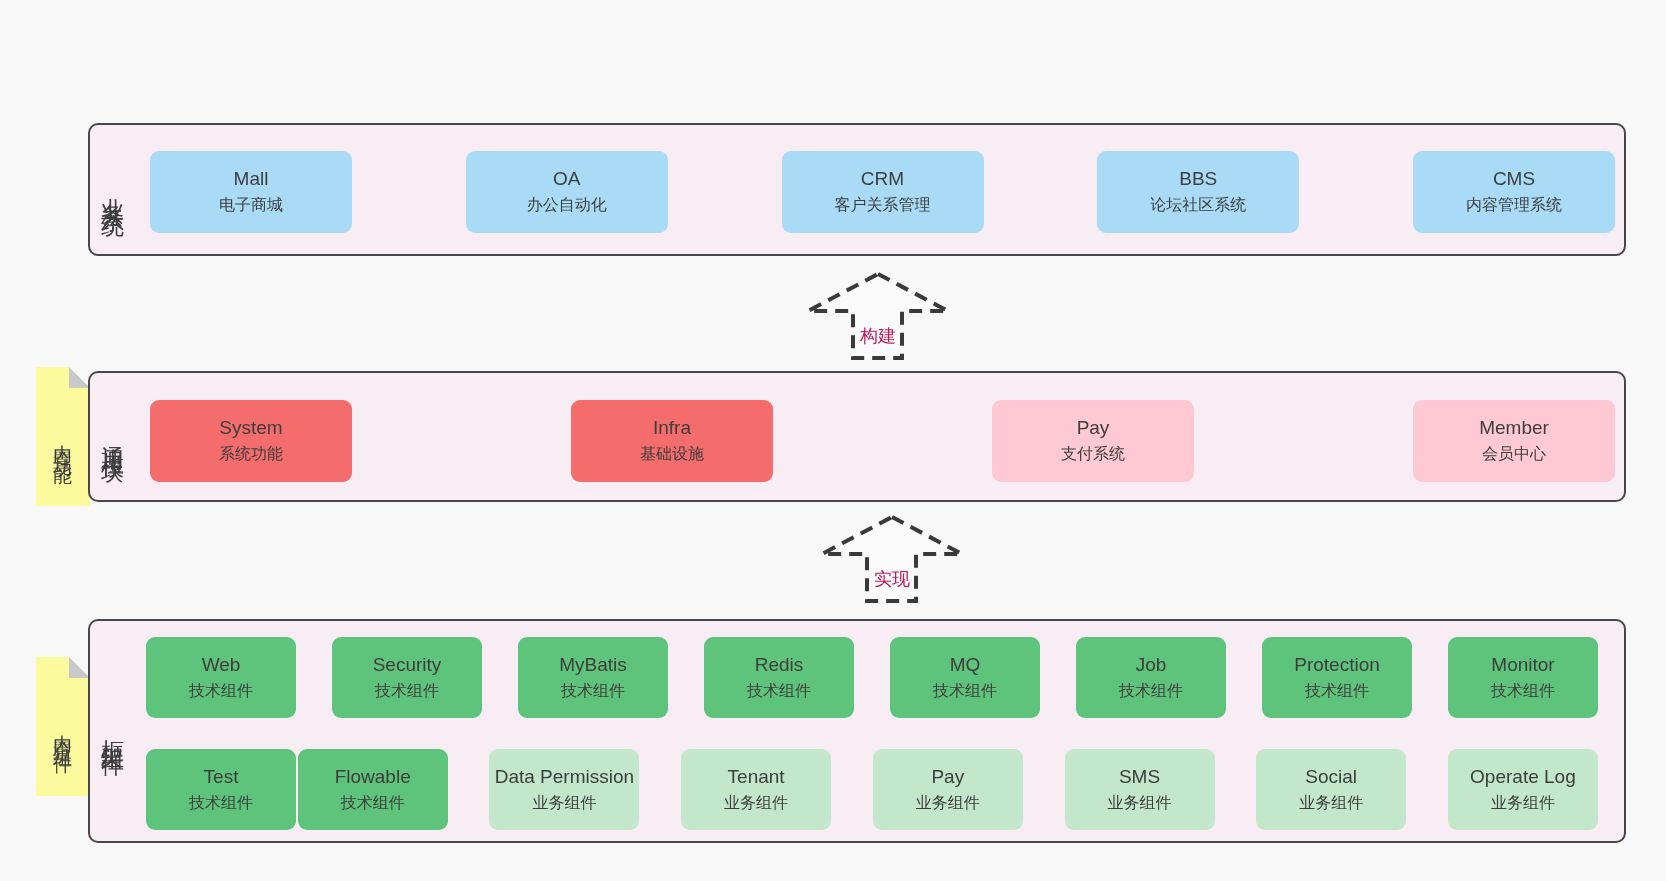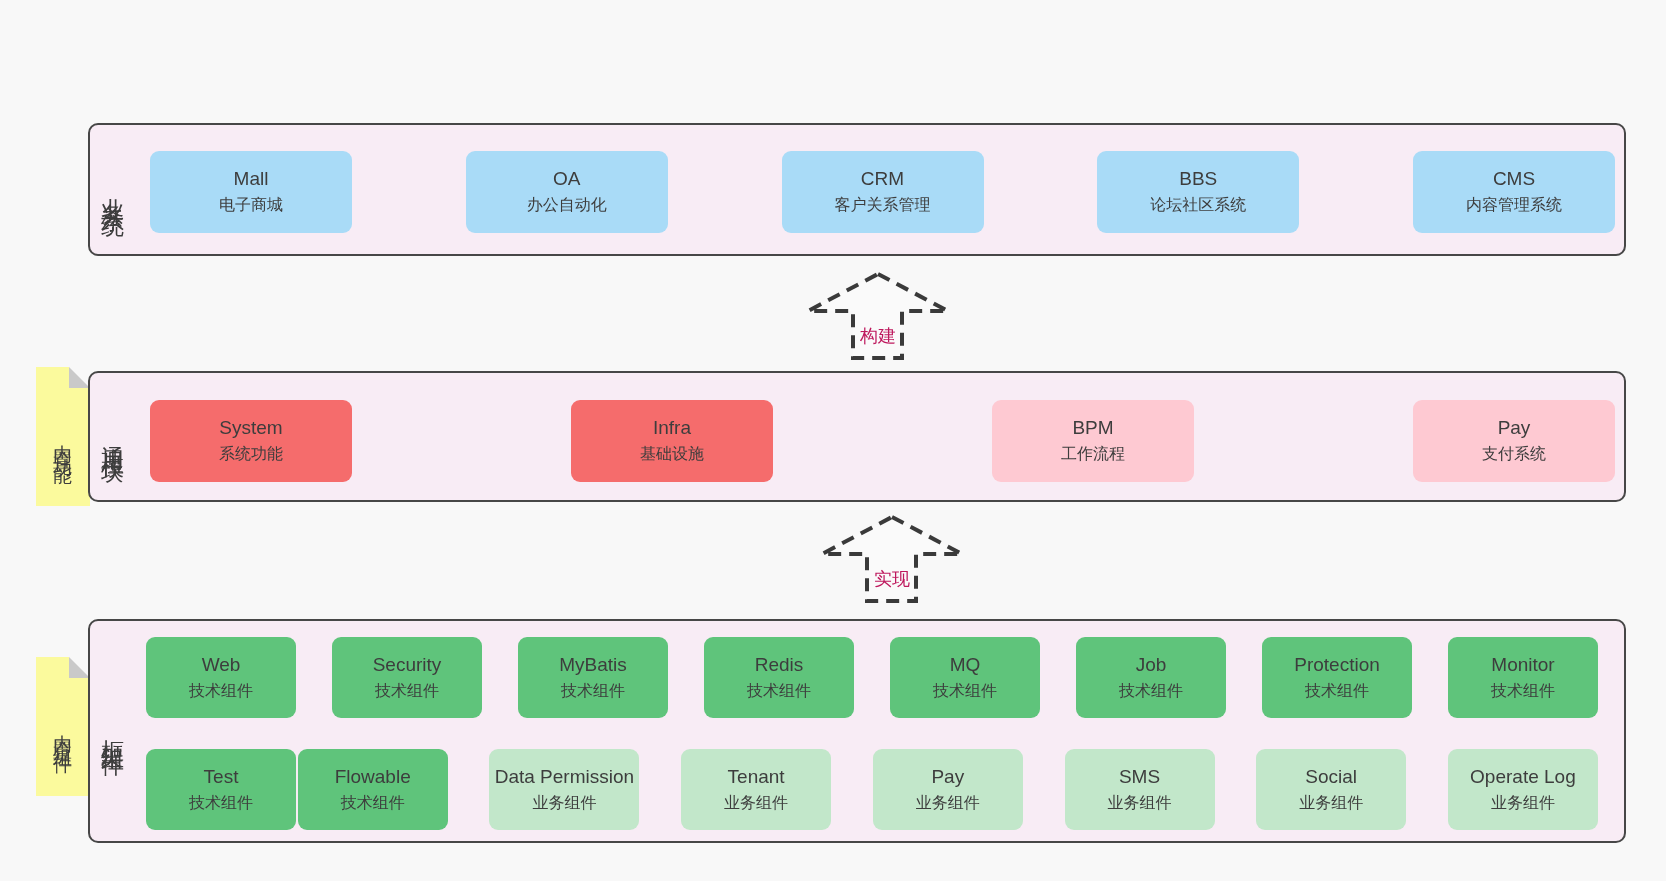--- a/index.html
+++ b/index.html
@@ -114,26 +114,26 @@
     <div class="tiles big">
         <div class="tile red">
           <div class="en">System</div>
           <div class="zh">系统功能</div>
         </div>
         <div class="tile red">
           <div class="en">Infra</div>
           <div class="zh">基础设施</div>
         </div>
         <div class="tile pink">
-          <div class="en">BPM</div>
-          <div class="zh">工作流程</div>
-        </div>
-        <div class="tile pink">
           <div class="en">Pay</div>
           <div class="zh">支付系统</div>
+        </div>
+        <div class="tile pink">
+          <div class="en">Member</div>
+          <div class="zh">会员中心</div>
         </div>
       </div>
   </section>
 
   <div class="arrow" id="arrow-implement">
     <svg viewBox="0 0 146 92">
       <polygon points="73,4 143,41 97,41 97,88 48,88 48,41 3,41" fill="#fafafa" stroke="#3a3a3a" stroke-width="4" stroke-dasharray="13 8"></polygon>
     </svg>
     <span class="arrow-label">实现</span>
   </div>

